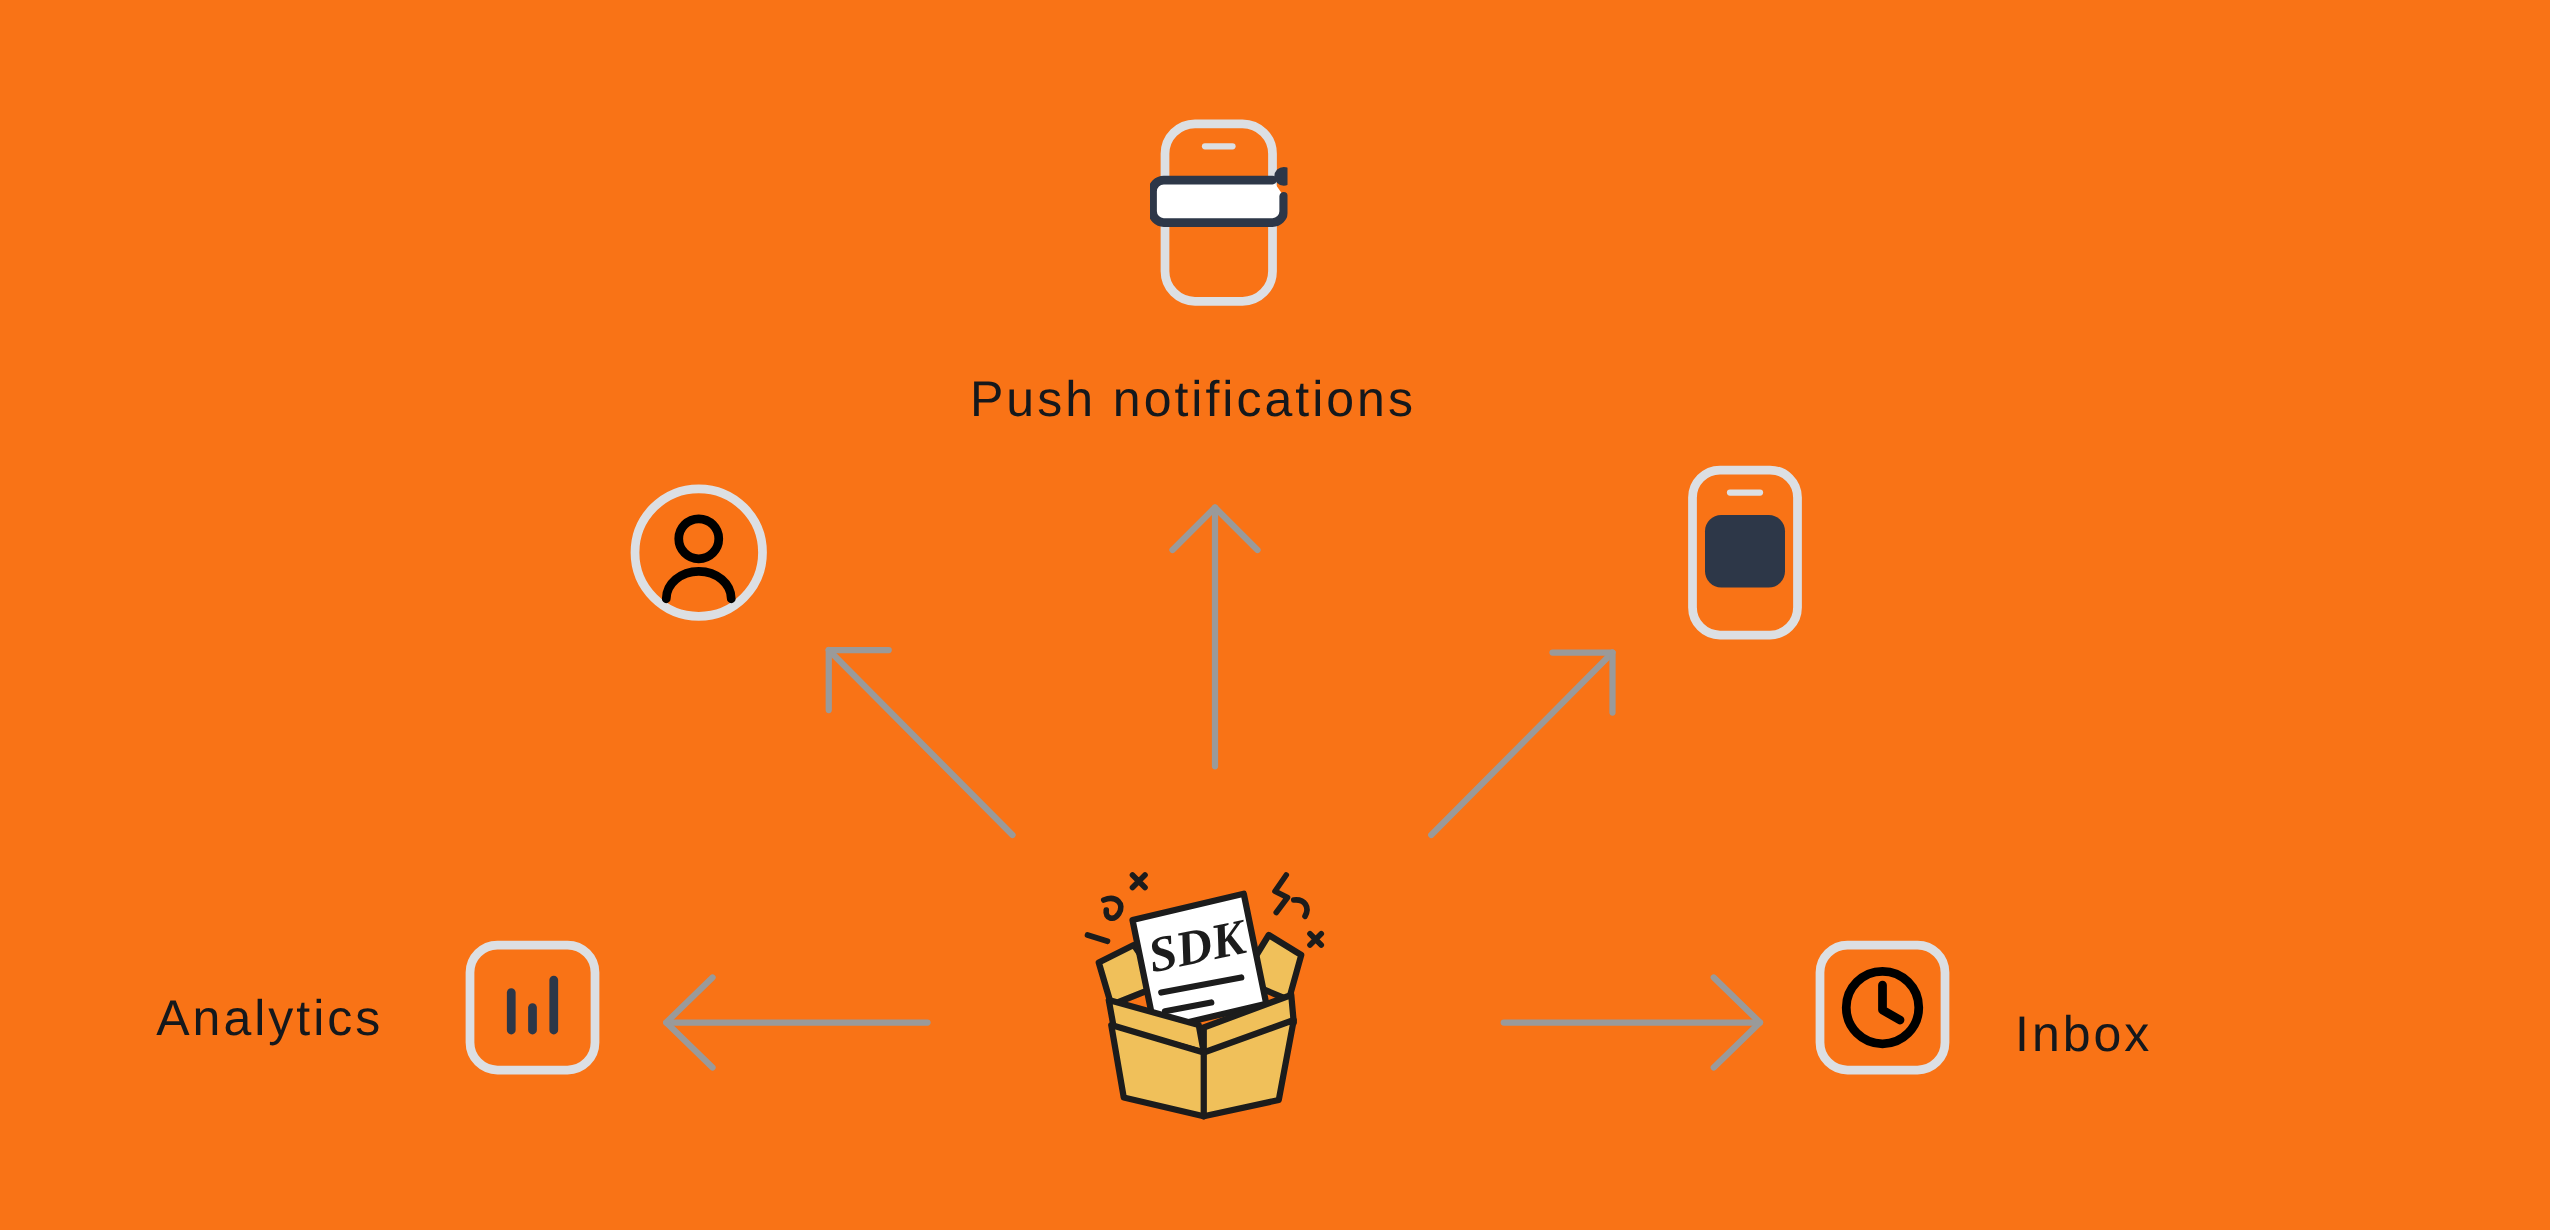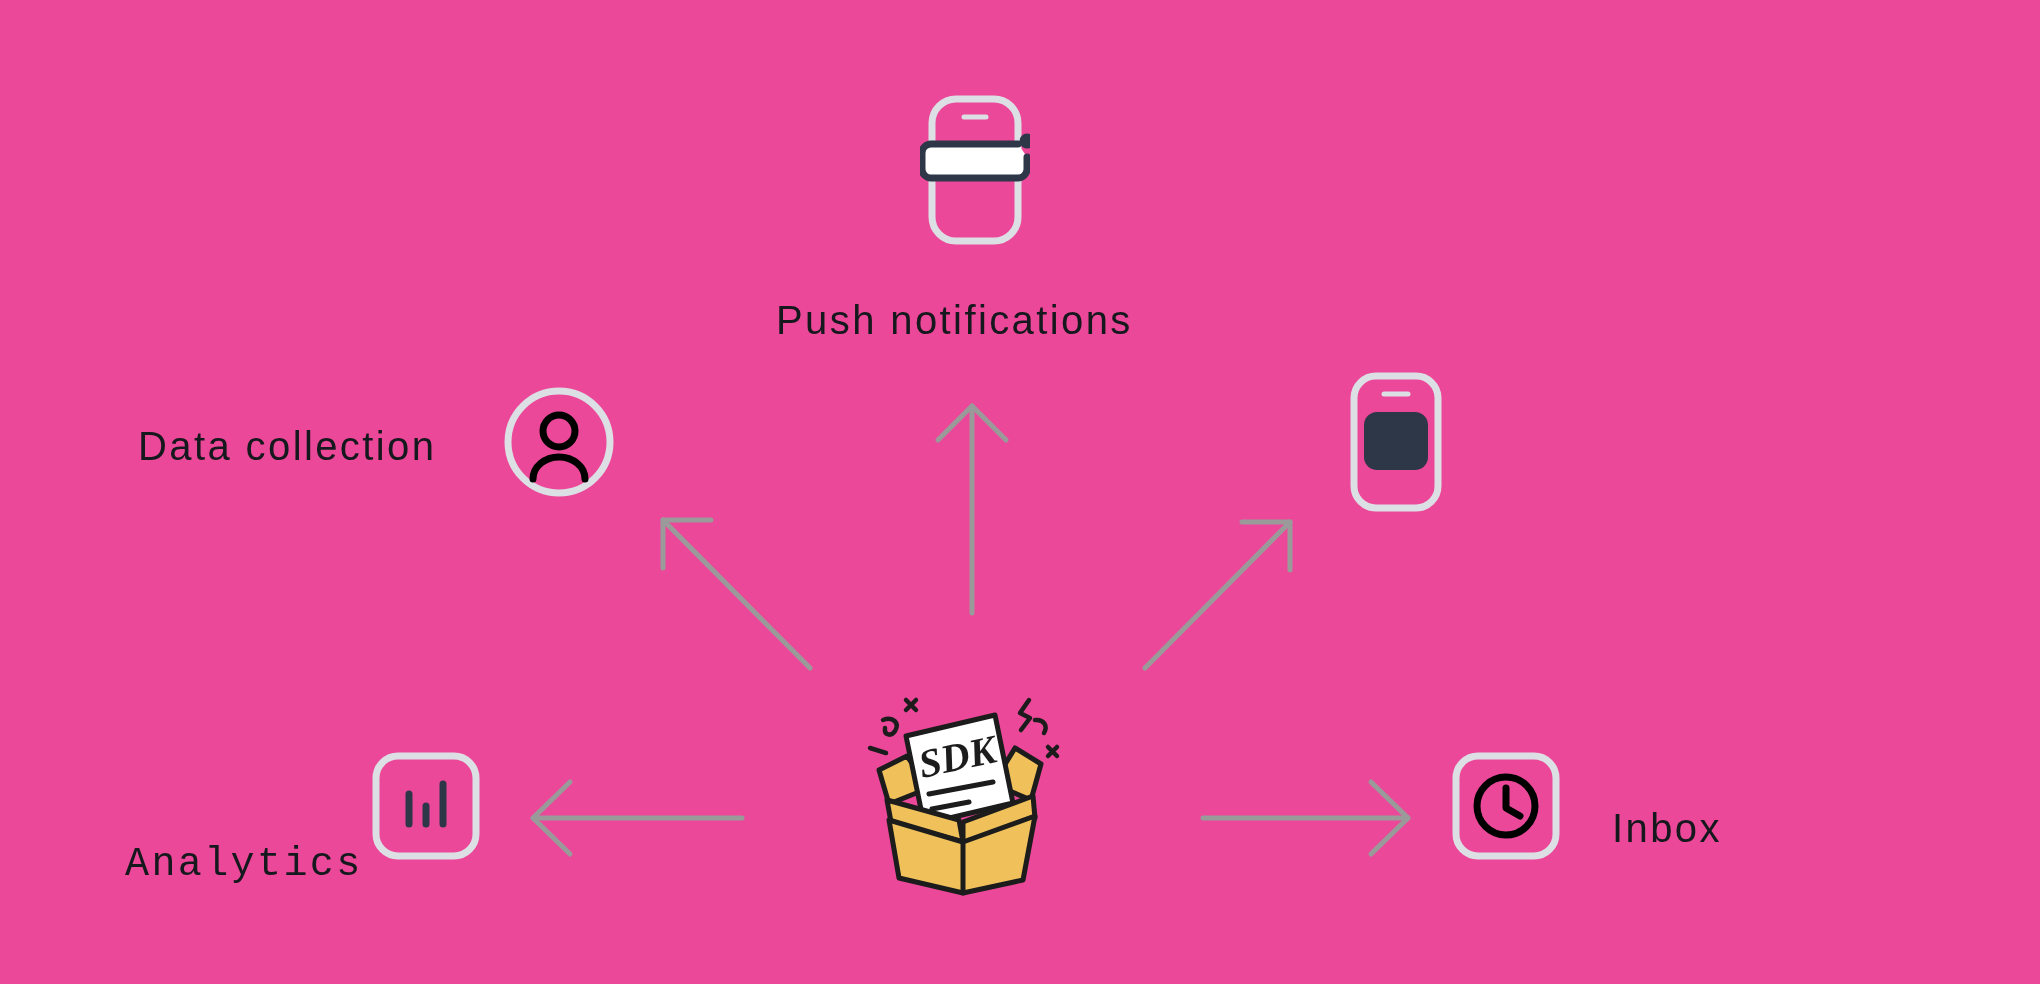--- a/index.html
+++ b/index.html
@@ -8,21 +8,21 @@
     background: #ffffff;
   }
   body {
     font-family: "Liberation Sans", sans-serif;
     -webkit-font-smoothing: antialiased;
   }
   #stage {
     position: relative;
     width: 2040px;
     height: 984px;
-    background: #ec4899;
+    background: #f97316;
     overflow: hidden;
   }
   .node-label {
     position: absolute;
     font-size: 40px;
     letter-spacing: 2.4px;
     color: #15181c;
     white-space: nowrap;
     line-height: 1;
   }
@@ -34,21 +34,21 @@
     left: 0; top: 0;
     width: 2040px;
     height: 984px;
     pointer-events: none;
   }
 
   
   #label-push        { left: 776px;  top: 300px; }
   #label-data        { left: 138px;  top: 426px; }
   #label-inapp       { left: 1492px; top: 426px; }
-  #label-analytics   { left: 125px;  top: 845px; font-family: Liberation Mono, monospace; }
+  #label-analytics   { left: 125px;  top: 795px; }
   #label-inbox       { left: 1612px; top: 808px; }
 
   
   #icon-push        { left: 920px;  top: 95px;  width: 110px; height: 150px; }
   #icon-data        { left: 503px;  top: 386px; width: 112px; height: 112px; }
   #icon-inapp       { left: 1350px; top: 372px; width: 92px;  height: 140px; }
   #icon-analytics   { left: 372px;  top: 752px; width: 108px; height: 108px; }
   #icon-inbox       { left: 1452px; top: 752px; width: 108px; height: 108px; }
   #icon-sdk         { left: 845px;  top: 672px; width: 230px; height: 225px; }
 </style>
@@ -102,21 +102,20 @@
   </div>
   <div class="node-label" id="label-push">Push notifications</div>
 
   <div class="icon-box" id="icon-data">
     <svg viewBox="0 0 112 112" width="112" height="112">
       <circle cx="56" cy="56" r="51" fill="none" stroke="#dcdfe3" stroke-width="7"></circle>
       <circle cx="56" cy="45" r="16" fill="none" stroke="#000000" stroke-width="7"></circle>
       <path d="M30 93 a26 22 0 0 1 52 0" fill="none" stroke="#000000" stroke-width="7" stroke-linecap="round"></path>
     </svg>
   </div>
-  <div class="node-label" id="label-data">Data collection</div>
 
   <div class="icon-box" id="icon-inapp">
     <svg viewBox="0 0 92 140" width="92" height="140">
       <rect x="4" y="4" width="84" height="132" rx="22" ry="22" fill="none" stroke="#dcdfe3" stroke-width="7"></rect>
       <line x1="34" y1="22" x2="58" y2="22" stroke="#dcdfe3" stroke-width="5" stroke-linecap="round"></line>
       <rect x="14" y="40" width="64" height="58" rx="13" ry="13" fill="#2d3748"></rect>
     </svg>
   </div>
 
   <div class="icon-box" id="icon-analytics">

